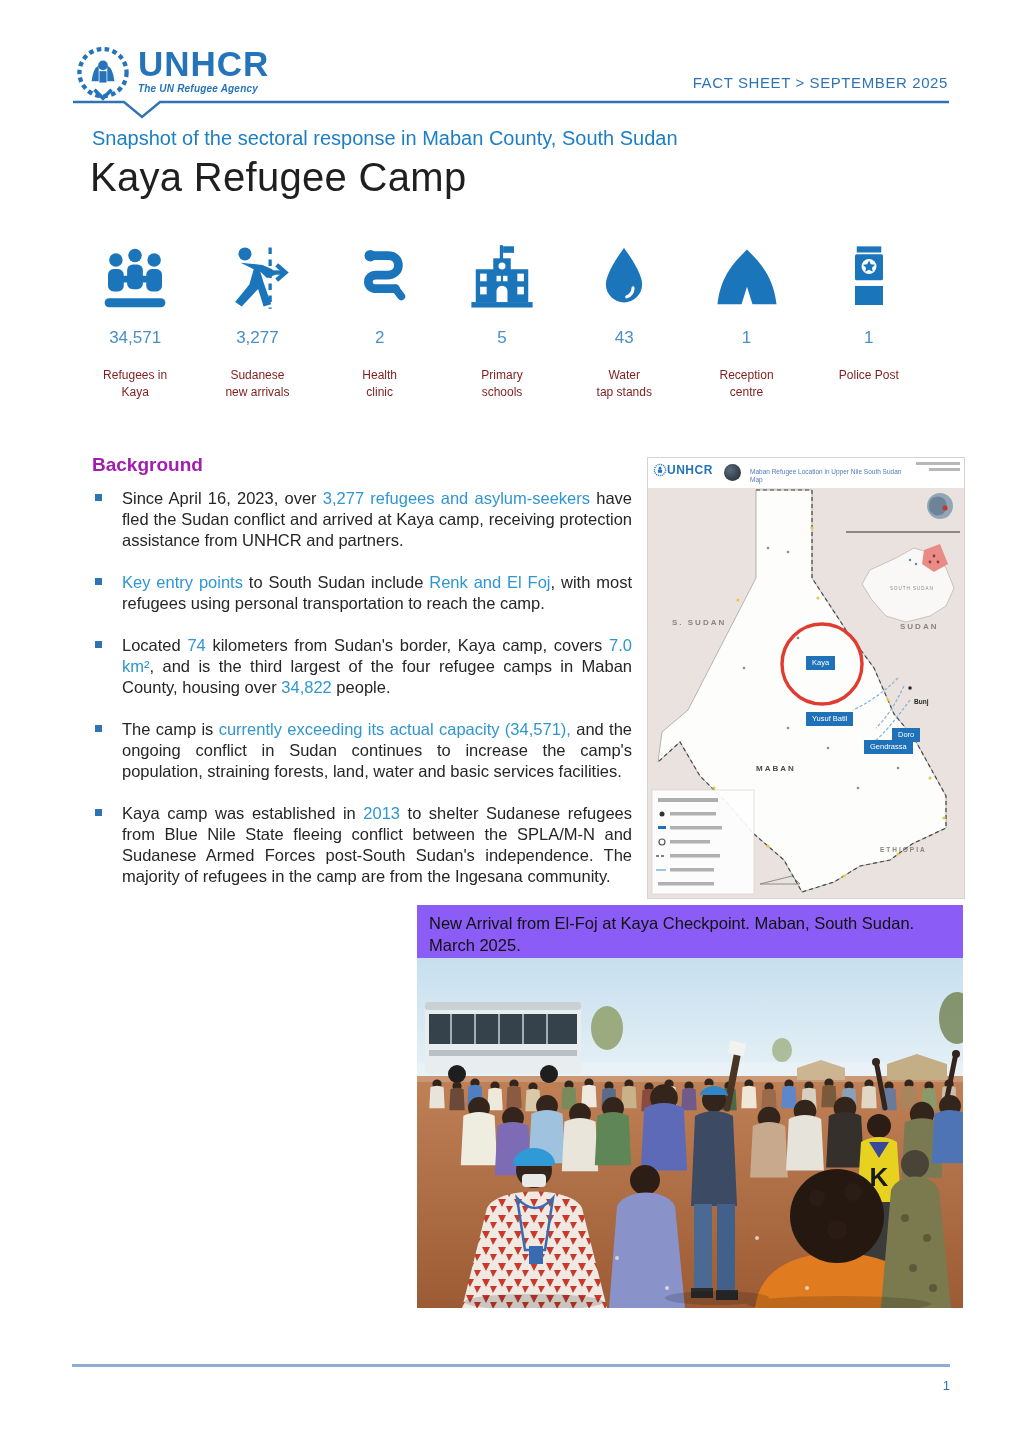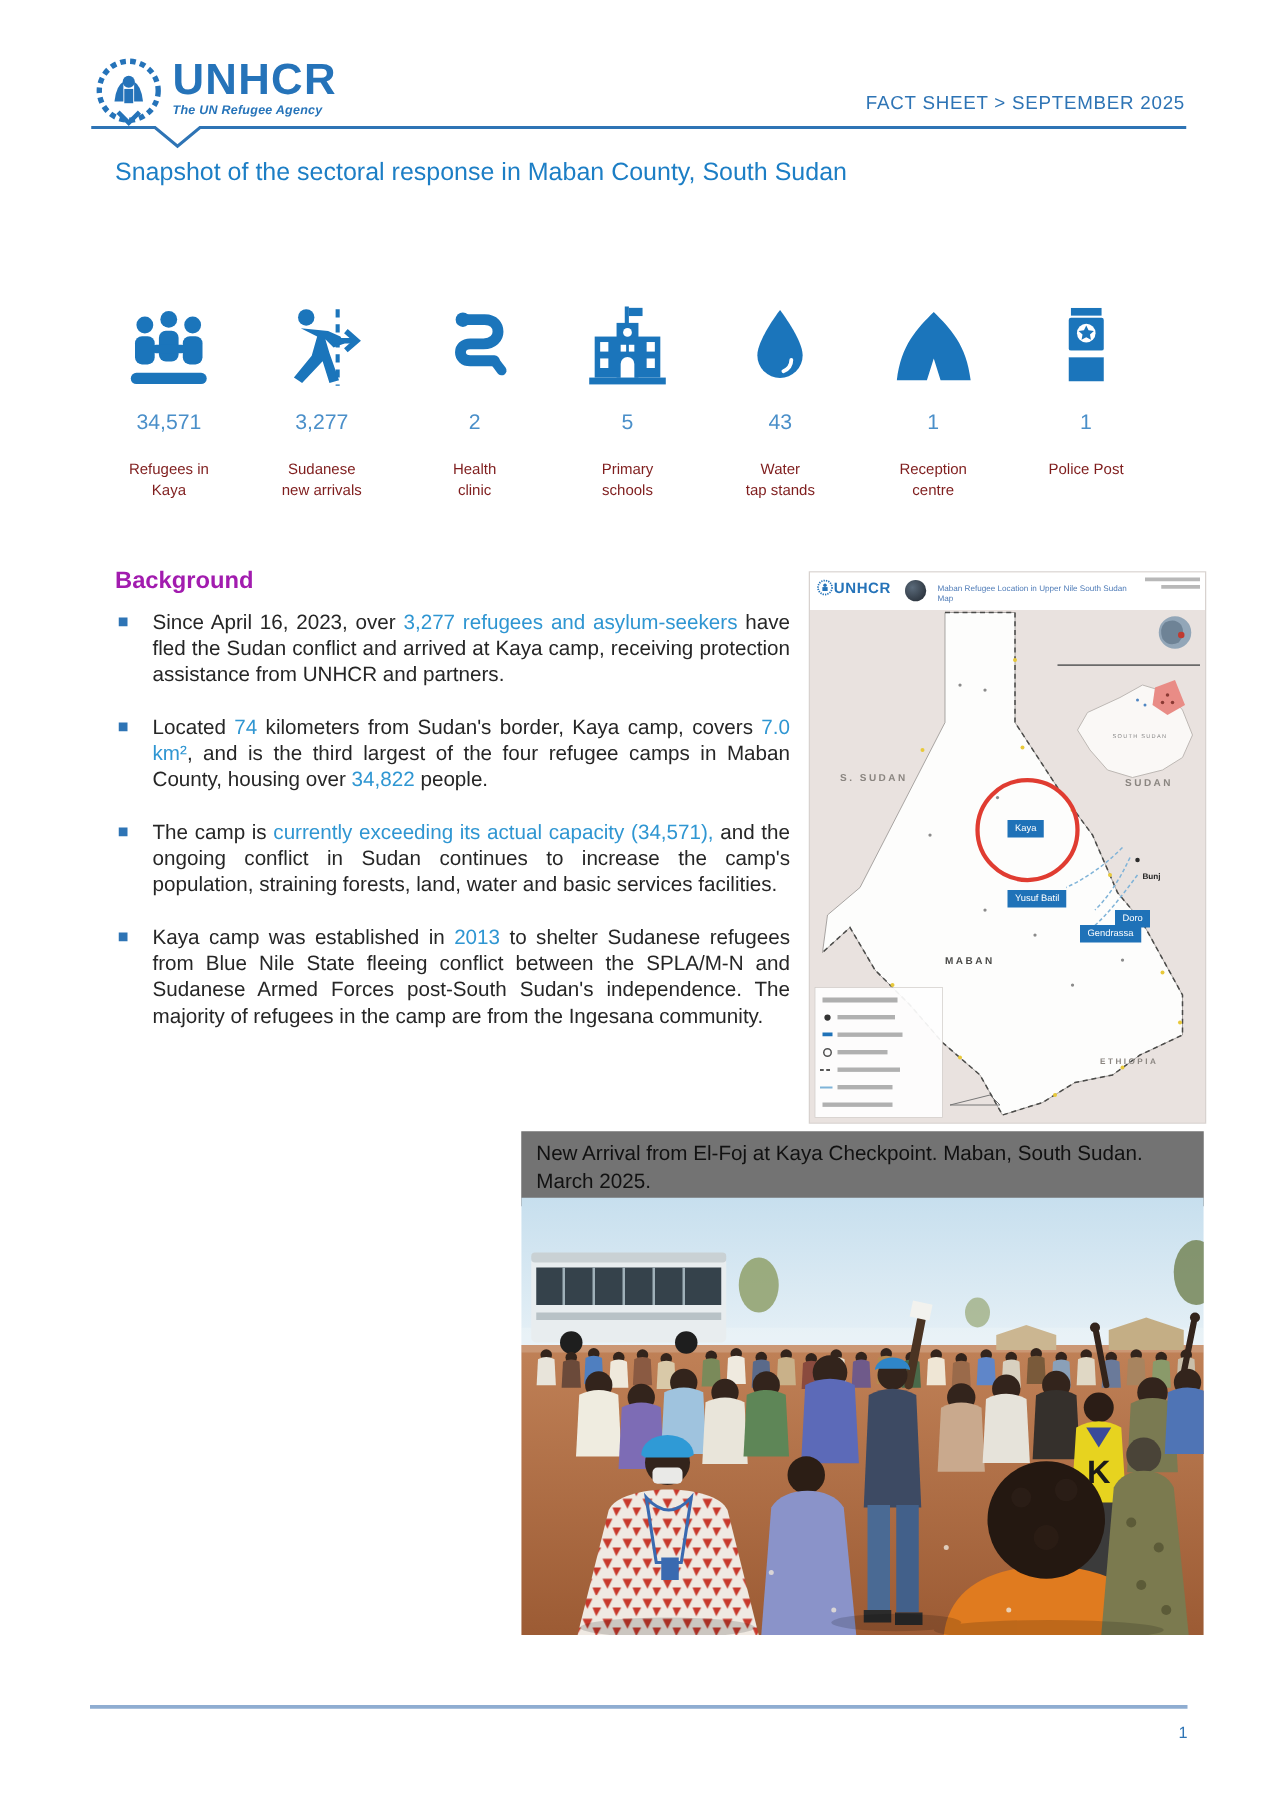--- a/index.html
+++ b/index.html
@@ -50,21 +50,21 @@
   .map-tiny-bars div{height:3px;background:#9a9a9a;margin-bottom:3px;opacity:.7;}
   .map-svg{position:absolute;left:0;top:30px;}
   .chip{position:absolute;background:#1F72B8;color:#fff;font-size:7.5px;line-height:1;
         padding:3px 6px;white-space:nowrap;}
   .map-region{position:absolute;color:#8A8580;font-size:8px;font-weight:bold;letter-spacing:2px;white-space:nowrap;}
   .map-region.dark{color:#4a4a48;}
   .map-town{position:absolute;color:#222;font-size:6.5px;font-weight:bold;white-space:nowrap;}
   .map-inset-label{position:absolute;color:#8a8a8a;font-size:4.5px;letter-spacing:1px;white-space:nowrap;}
 
   
-  .caption{position:absolute;left:417px;top:905px;width:546px;box-sizing:border-box;background:#737373;
+  .caption{position:absolute;left:417px;top:905px;width:546px;box-sizing:border-box;background:#8b5cf6;
            padding:7px 12px 8px 12px;font-size:16.5px;line-height:1.35;color:#111;}
   .photo{position:absolute;left:417px;top:958px;width:546px;height:350px;}
 
   
   .footer-line{position:absolute;left:72px;top:1364px;width:878px;height:3px;background:#8FADD1;}
   .page-num{position:absolute;right:74px;top:1378px;font-size:13px;color:#2E74B5;}
 </style>
 </head>
 <body>
 
@@ -85,20 +85,21 @@
     </div>
   </div>
 
   <div class="factsheet">FACT SHEET &gt; SEPTEMBER 2025</div>
 
   <svg class="divider" width="878" height="20" viewBox="0 0 878 20">
     <path d="M1,2 H52 L70,17 L88,2 H877" fill="none" stroke="#2E74B5" stroke-width="2.4"></path>
   </svg>
 
   <div class="subtitle">Snapshot of the sectoral response in Maban County, South Sudan</div>
+  <div class="maintitle">Kaya Refugee Camp</div>
 
   <div class="stats">
 
     <div class="stat">
       <div class="stat-icon">
         <svg width="74" height="72" viewBox="0 0 64 64" fill="#1B75BB">
           <circle cx="15" cy="16" r="6"></circle>
             <circle cx="32" cy="12" r="6"></circle>
             <circle cx="49" cy="16" r="6"></circle>
           <rect x="8" y="24" width="14" height="20" rx="5"></rect>
@@ -210,20 +211,21 @@
       </div>
       <div class="stat-value">1</div>
       <div class="stat-label">Police Post</div>
     </div>
   </div>
 
   <div class="bg-block">
     <div class="bg-heading">Background</div>
     <ul class="bullets">
       <li><span>Since April 16, 2023, over </span><span class="hl">3,277 refugees and asylum-seekers</span><span> have fled the Sudan conflict and arrived at Kaya camp, receiving protection assistance from UNHCR and partners.</span></li>
+      <li><span class="hl">Key entry points</span><span> to South Sudan include </span><span class="hl">Renk and El Foj</span><span>, with most refugees using personal transportation to reach the camp.</span></li>
       <li><span>Located </span><span class="hl">74</span><span> kilometers from Sudan's border, Kaya camp, covers </span><span class="hl">7.0 km²</span><span>, and is the third largest of the four refugee camps in Maban County, housing over </span><span class="hl">34,822</span><span> people.</span></li>
       <li><span>The camp is </span><span class="hl">currently exceeding its actual capacity (34,571),</span><span> and the ongoing conflict in Sudan continues to increase the camp's population, straining forests, land, water and basic services facilities.</span></li>
       <li><span>Kaya camp was established in </span><span class="hl">2013</span><span> to shelter Sudanese refugees from Blue Nile State fleeing conflict between the SPLA/M-N and Sudanese Armed Forces post-South Sudan's independence. The majority of refugees in the camp are from the Ingesana community.</span></li>
     </ul>
   </div>
 
 
   <div class="map">
 
     <div class="map-header">

